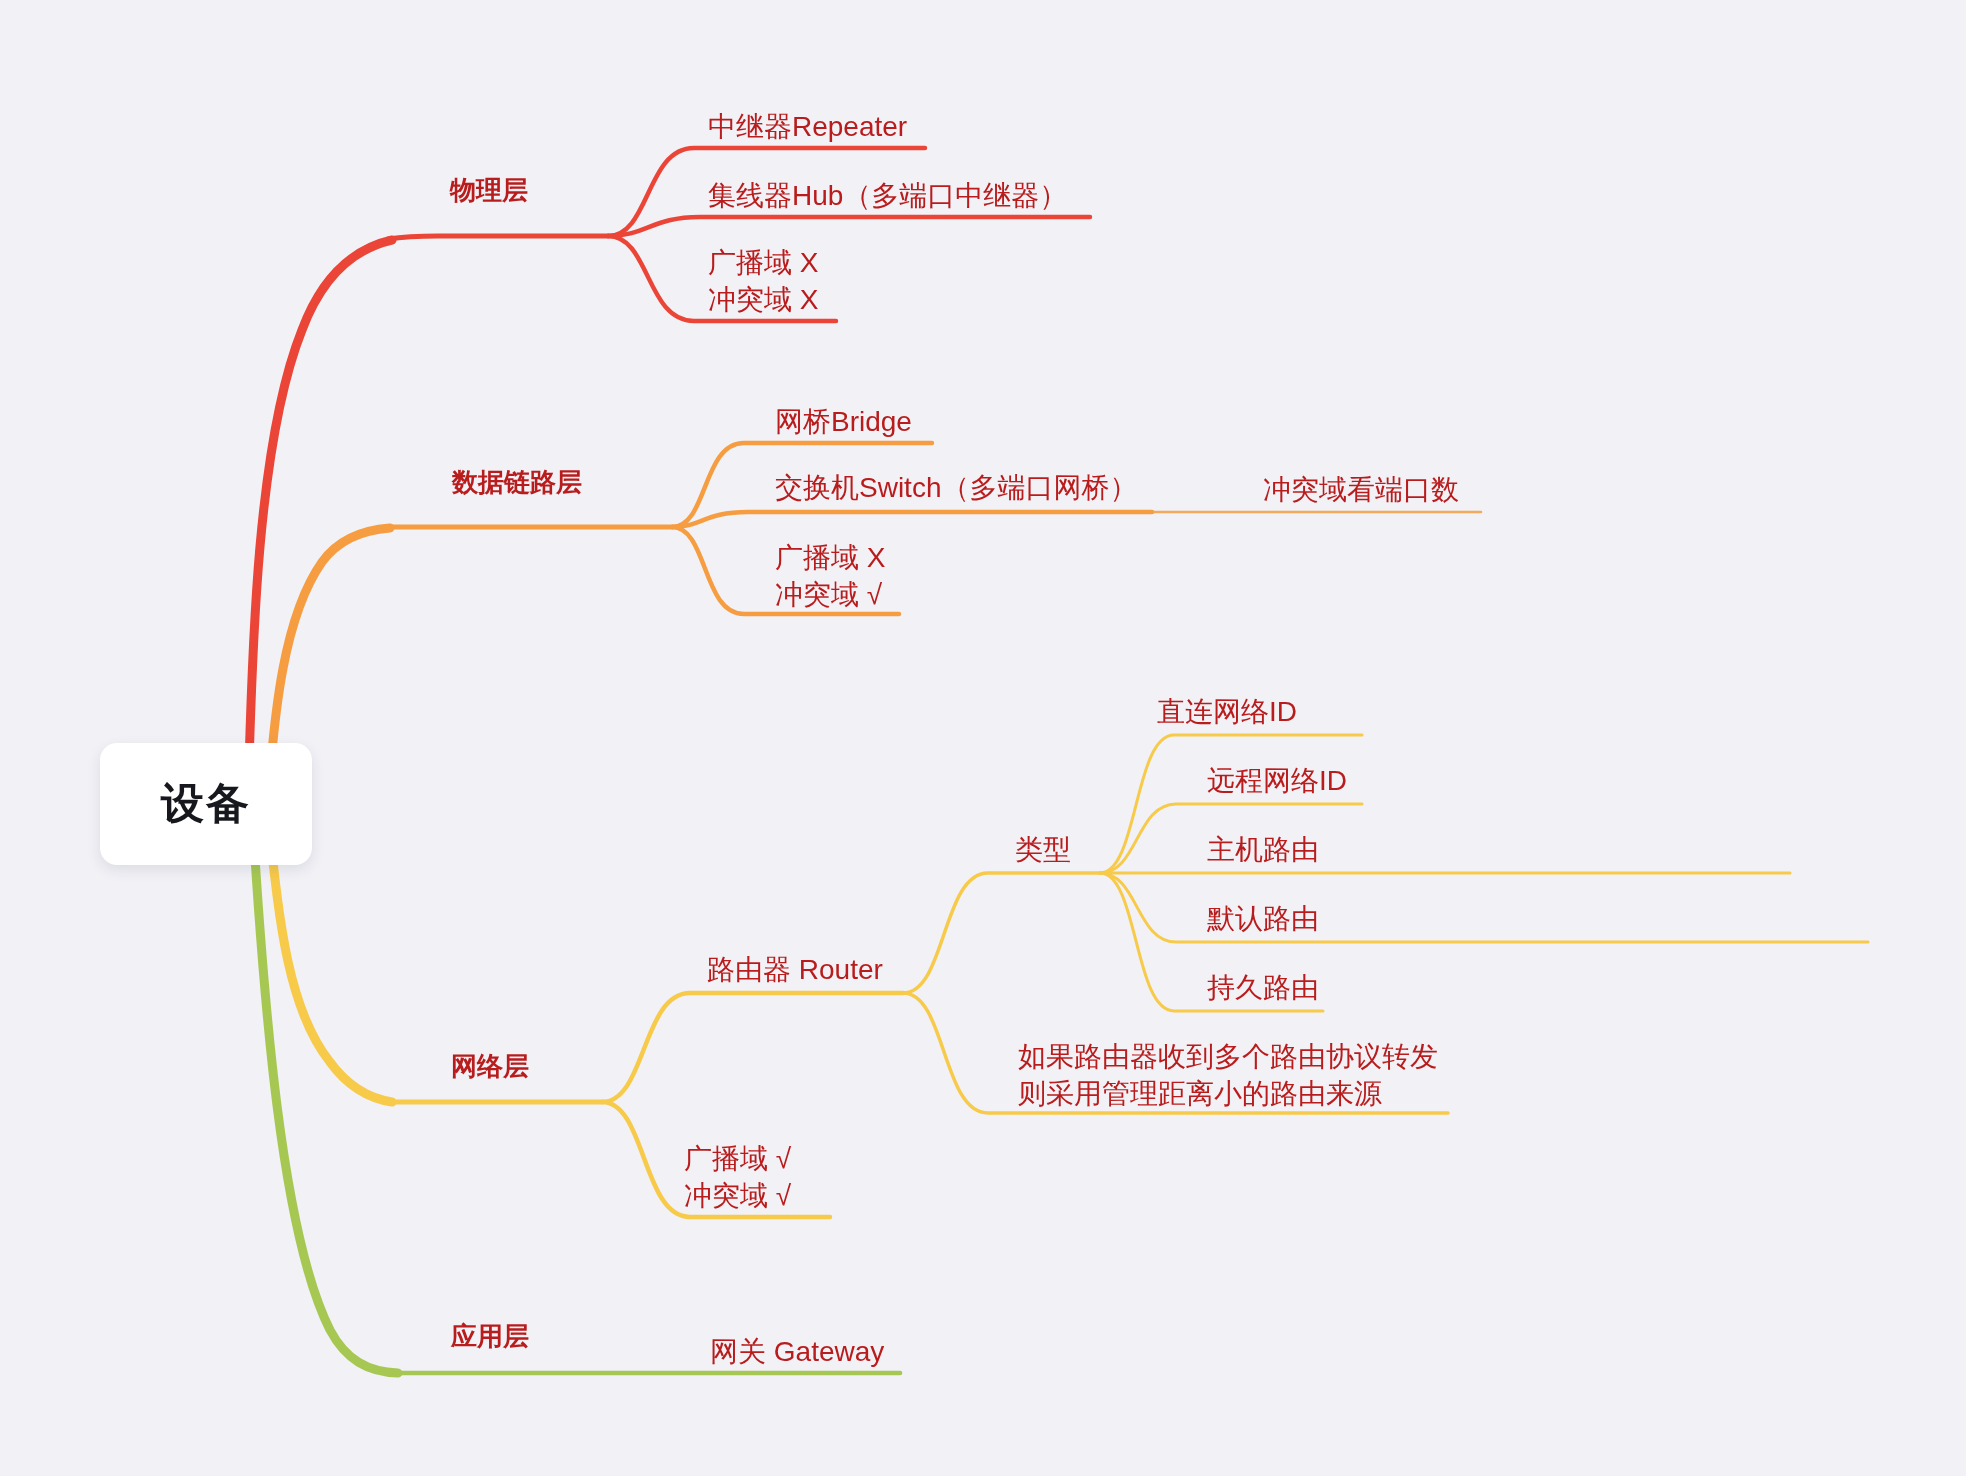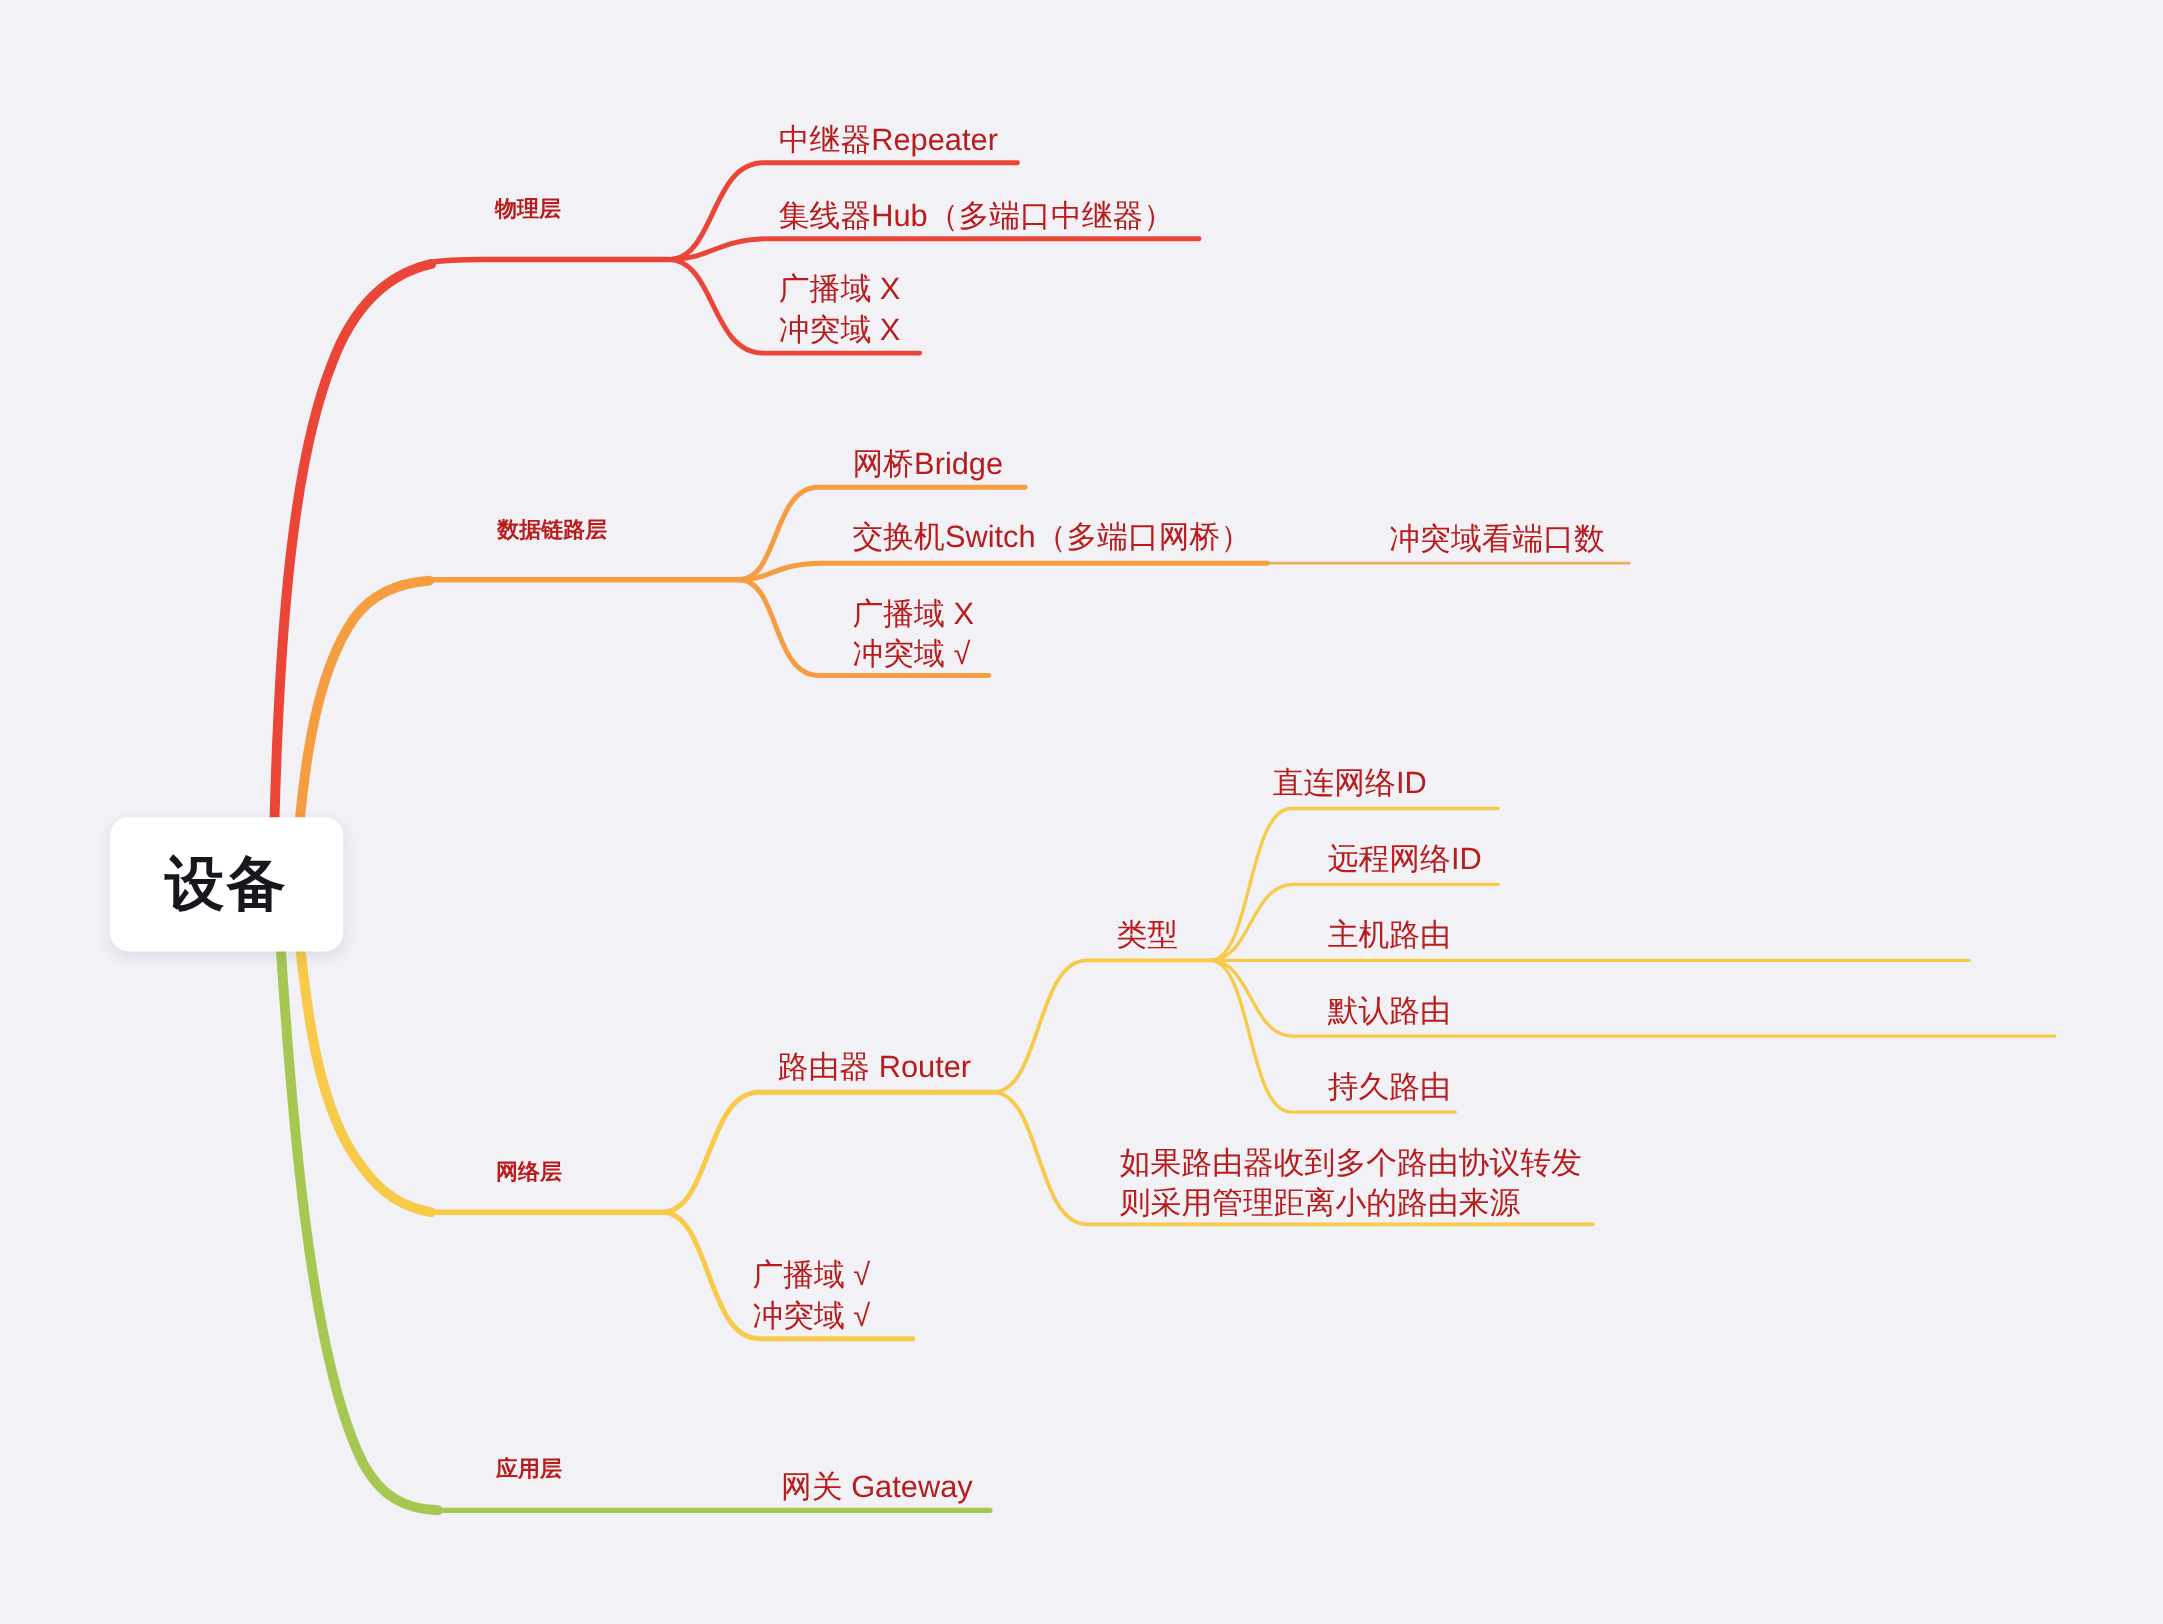--- a/index.html
+++ b/index.html
@@ -15,36 +15,36 @@
   #branch-svg path{fill:none;stroke-linecap:round;}
   .node{
     position:absolute;
     font-size:28px;
     line-height:37px;
     white-space:pre-line;
     color:#b91c1c;
   }
   .layer{
     font-weight:700;
-    font-size:20px;
+    font-size:26px;
     line-height:36px;
     white-space:nowrap;
     text-align:center;
   }
   .root-box{
     position:absolute;
     left:100px;top:743px;
     width:212px;height:122px;
     background:#ffffff;
     border-radius:17px;
     box-shadow:0 5px 14px rgba(40,40,70,0.10);
     display:flex;align-items:center;justify-content:center;
   }
   .root-box .root-label{
-    font-size:54px;
+    font-size:43px;
     font-weight:700;
     color:#16181d;
     letter-spacing:2px;
   }
 </style>
 </head>
 <body>
 
 <div id="canvas" style="background: rgb(241, 241, 246);">
 

